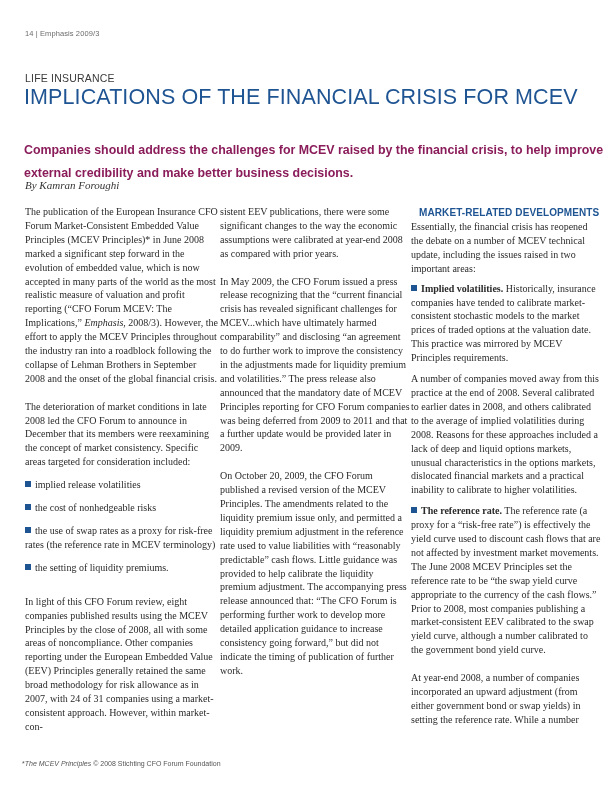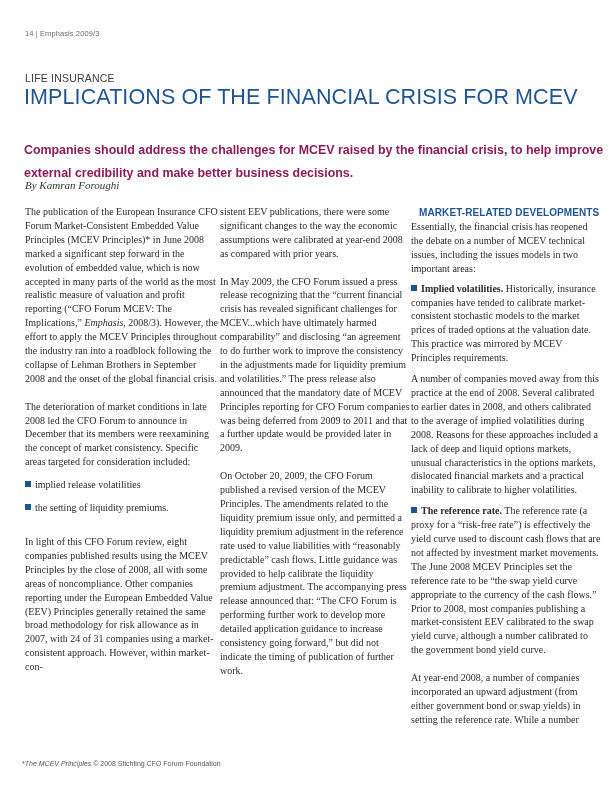--- a/index.html
+++ b/index.html
@@ -57,33 +57,35 @@
 
   <div class="section-label">LIFE INSURANCE</div>
   <h1 class="title">IMPLICATIONS OF THE FINANCIAL CRISIS FOR MCEV</h1>
   <p class="deck">Companies should address the challenges for MCEV raised by the financial crisis, to help improve external credibility and make better business decisions.</p>
   <div class="byline">By Kamran Foroughi</div>
 
   <div class="col col1">
     <p><span>The publication of the European Insurance CFO Forum Market-Consistent Embedded Value Principles (MCEV Principles)* in June 2008 marked a significant step forward in the evolution of embedded value, which is now accepted in many parts of the world as the most realistic measure of valuation and profit reporting (“CFO Forum MCEV: The Implications,” </span><span class="em">Emphasis,</span><span> 2008/3). However, the effort to apply the MCEV Principles throughout the industry ran into a roadblock following the collapse of Lehman Brothers in September 2008 and the onset of the global financial crisis.</span></p>
     <p style="margin-bottom:9px">The deterioration of market conditions in late 2008 led the CFO Forum to announce in December that its members were reexamining the concept of market consistency. Specific areas targeted for consideration included:</p>
     <div class="item"><span class="sq"></span><span>implied release volatilities</span></div>
+    <div class="item"><span class="sq"></span><span>the cost of nonhedgeable risks</span></div>
+    <div class="item"><span class="sq"></span><span>the use of swap rates as a proxy for risk-free rates (the reference rate in MCEV terminology)</span></div>
     <div class="item" style="margin-bottom:20px"><span class="sq"></span><span>the setting of liquidity premiums.</span></div>
     <p>In light of this CFO Forum review, eight companies published results using the MCEV Principles by the close of 2008, all with some areas of noncompliance. Other companies reporting under the European Embedded Value (EEV) Principles generally retained the same broad methodology for risk allowance as in 2007, with 24 of 31 companies using a market-consistent approach. However, within market-con-</p>
   </div>
 
   <div class="col col2">
     <p>sistent EEV publications, there were some significant changes to the way the economic assumptions were calibrated at year-end 2008 as compared with prior years.</p>
     <p>In May 2009, the CFO Forum issued a press release recognizing that the “current financial crisis has revealed significant challenges for MCEV...which have ultimately harmed comparability” and disclosing “an agreement to do further work to improve the consistency in the adjustments made for liquidity premium and volatilities.” The press release also announced that the mandatory date of MCEV Principles reporting for CFO Forum companies was being deferred from 2009 to 2011 and that a further update would be provided later in 2009.</p>
     <p>On October 20, 2009, the CFO Forum published a revised version of the MCEV Principles. The amendments related to the liquidity premium issue only, and permitted a liquidity premium adjustment in the reference rate used to value liabilities with “reasonably predictable” cash flows. Little guidance was provided to help calibrate the liquidity premium adjustment. The accompanying press release announced that: “The CFO Forum is performing further work to develop more detailed application guidance to increase consistency going forward,” but did not indicate the timing of publication of further work.</p>
   </div>
 
   <div class="col col3">
     <div class="subhead">MARKET-RELATED DEVELOPMENTS</div>
-    <p style="margin-bottom:6px">Essentially, the financial crisis has reopened the debate on a number of MCEV technical issues, including the issues models in two important areas:</p>
+    <p style="margin-bottom:6px">Essentially, the financial crisis has reopened the debate on a number of MCEV technical update, including the issues raised in two important areas:</p>
     <p style="margin-bottom:7px"><span class="sq"></span><span class="lead">Implied volatilities.</span><span> Historically, insurance companies have tended to calibrate market-consistent stochastic models to the market prices of traded options at the valuation date. This practice was mirrored by MCEV Principles requirements.</span></p>
     <p style="margin-bottom:7px">A number of companies moved away from this practice at the end of 2008. Several calibrated to earlier dates in 2008, and others calibrated to the average of implied volatilities during 2008. Reasons for these approaches included a lack of deep and liquid options markets, unusual characteristics in the options markets, dislocated financial markets and a practical inability to calibrate to higher volatilities.</p>
     <p><span class="sq"></span><span class="lead">The reference rate.</span><span> The reference rate (a proxy for a “risk-free rate”) is effectively the yield curve used to discount cash flows that are not affected by investment market movements. The June 2008 MCEV Principles set the reference rate to be “the swap yield curve appropriate to the currency of the cash flows.” Prior to 2008, most companies publishing a market-consistent EEV calibrated to the swap yield curve, although a number calibrated to the government bond yield curve.</span></p>
     <p>At year-end 2008, a number of companies incorporated an upward adjustment (from either government bond or swap yields) in setting the reference rate. While a number</p>
   </div>
 
   <div class="footnote"><span>*</span><span class="em">The MCEV Principles</span><span> © 2008 Stichting CFO Forum Foundation</span></div>
 
 </div>
 

